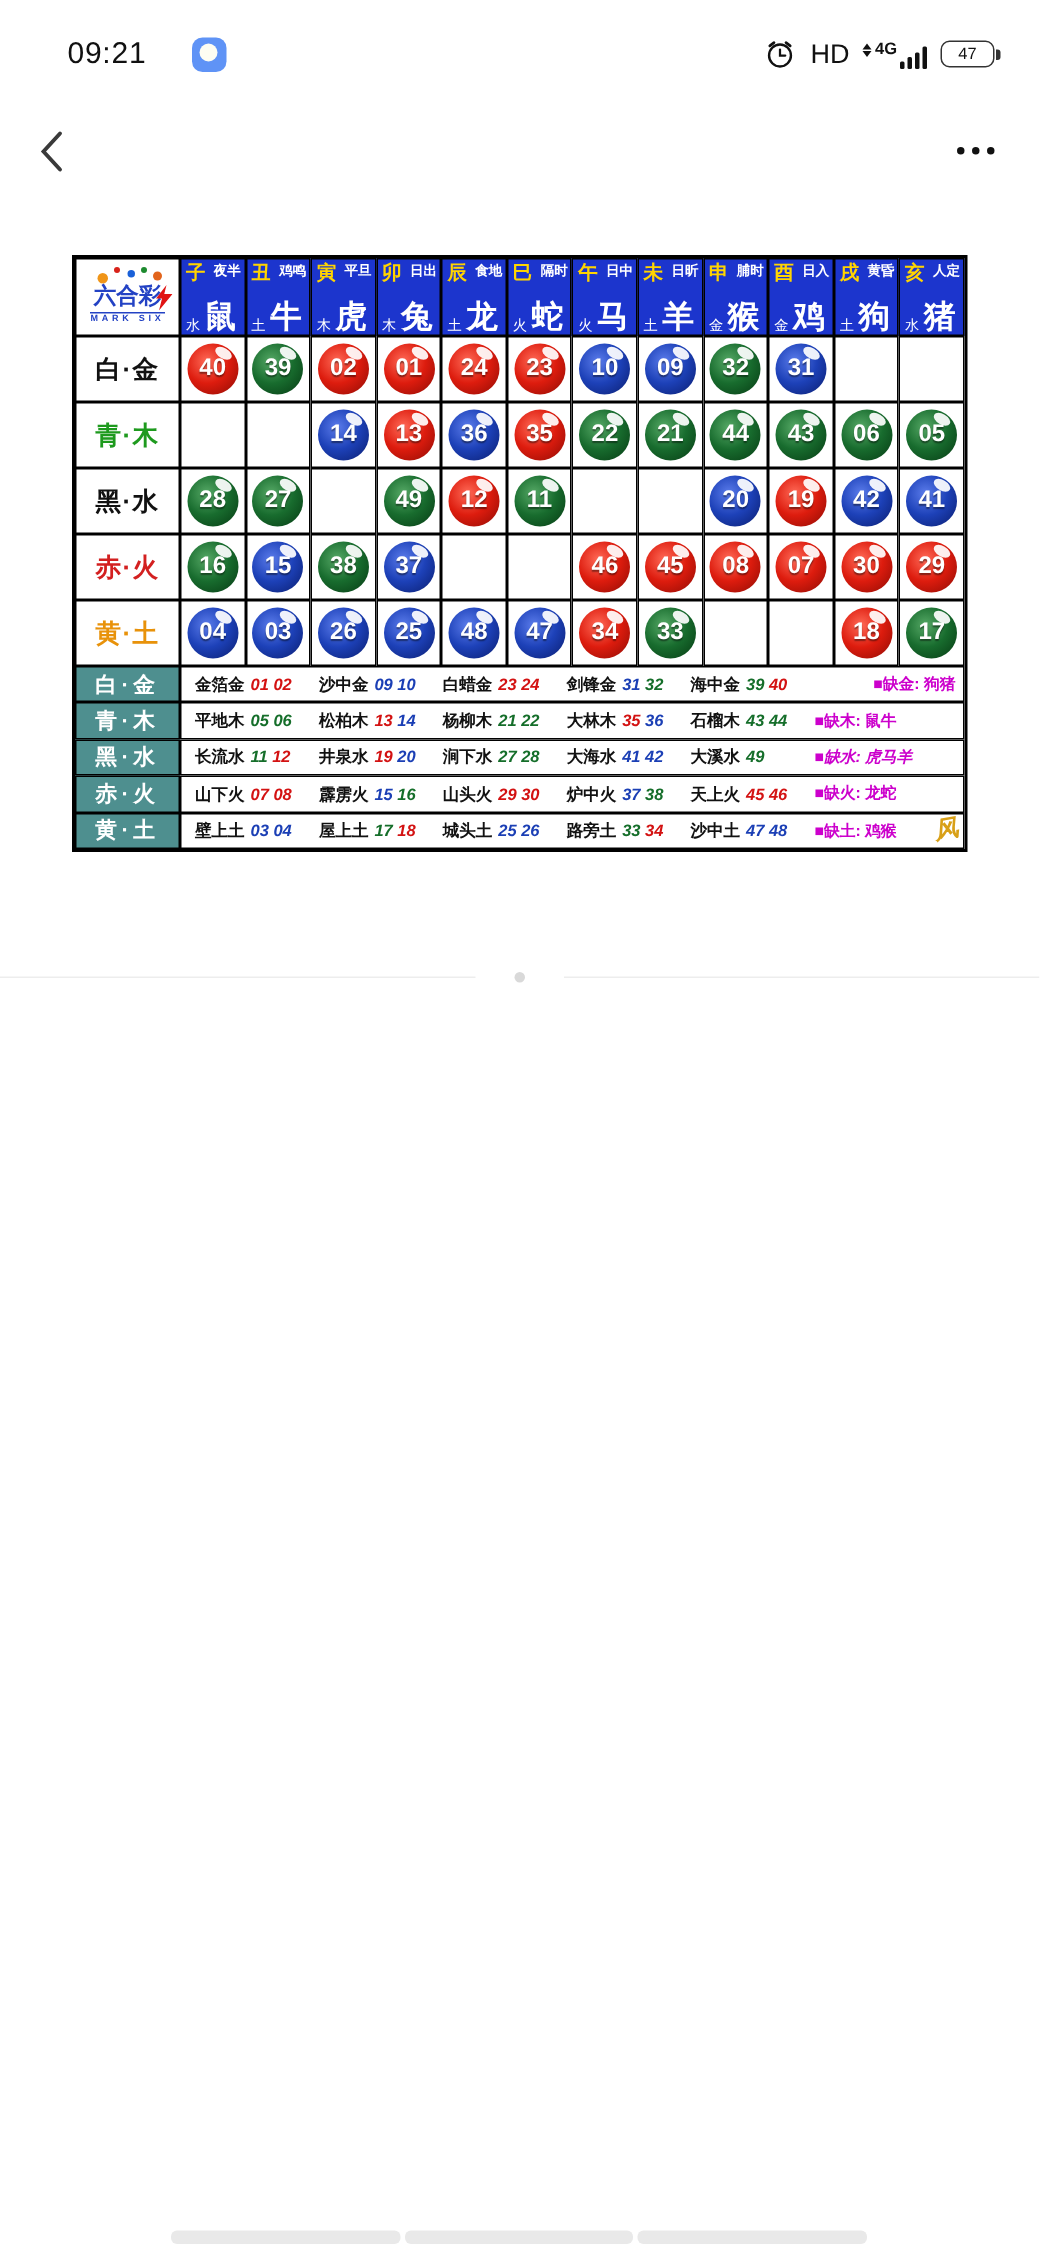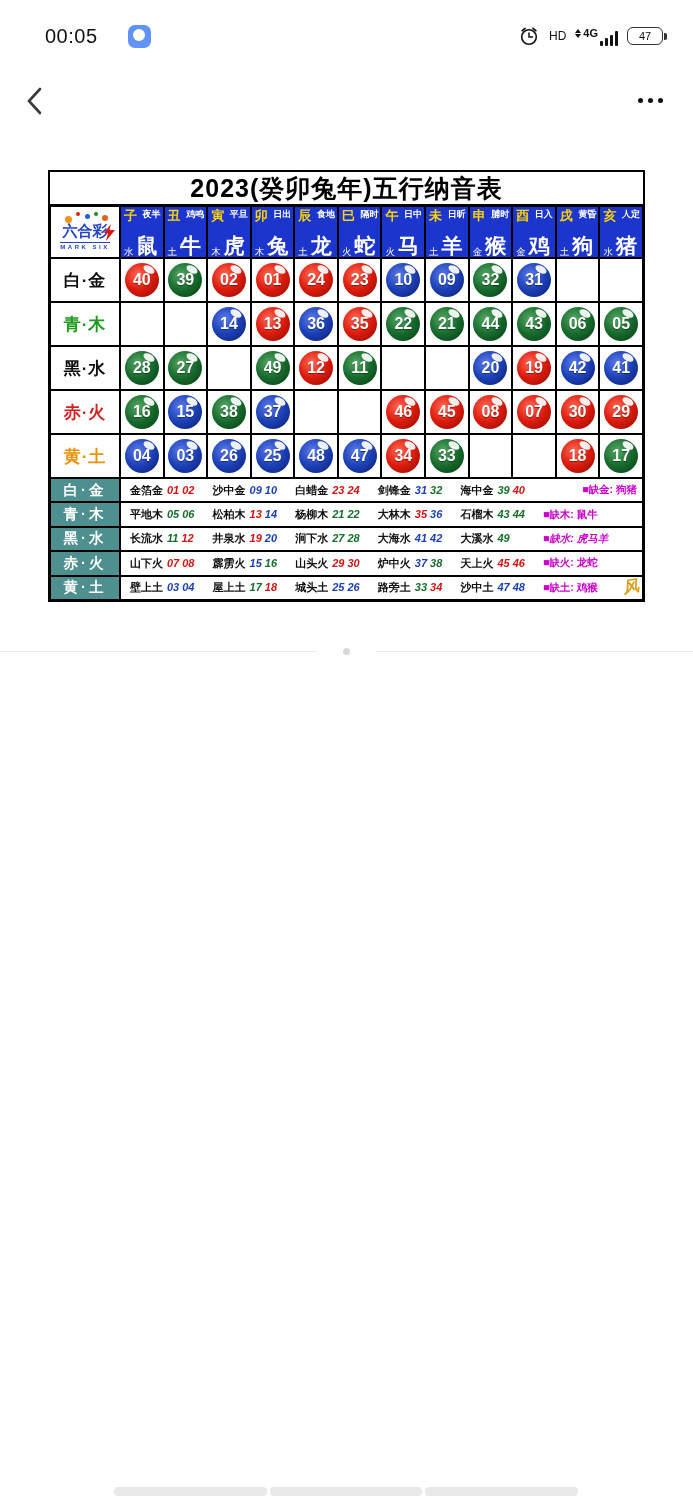--- a/index.html
+++ b/index.html
@@ -7,21 +7,21 @@
     font-family:"Liberation Sans","DejaVu Sans",sans-serif; position:relative; overflow:hidden; }
 
   
   .status-bar { position:absolute; top:20px; left:0; right:0; height:32px;
     display:flex; align-items:center; padding:0 30px 0 45px; }
   .sb-time { font-size:20px; color:#111; letter-spacing:.5px; }
   .sb-app { width:23px; height:23px; border-radius:7px; background:#5f93f6; margin-left:30px; position:relative; }
   .sb-app::after { content:""; position:absolute; top:4px; left:5px; width:12px; height:12px;
     border-radius:50%; background:#fdfdf2; }
   .sb-right { margin-left:auto; display:flex; align-items:center; gap:9px; }
-  .sb-hd { font-size:12px; color:#111; font-weight:500; }
+  .sb-hd { font-size:18px; color:#111; font-weight:500; }
   .sb-net { display:flex; align-items:flex-end; gap:2px; }
   .updown { display:flex; flex-direction:column; gap:1px; margin-bottom:8px; }
   .updown i { display:block; width:0; height:0; border-left:3px solid transparent; border-right:3px solid transparent; }
   .updown .up { border-bottom:4px solid #111; }
   .updown .dn { border-top:4px solid #111; }
   .g4 { font-size:11px; font-weight:bold; color:#111; margin-bottom:7px; }
   .bars { display:flex; align-items:flex-end; gap:2px; height:16px; }
   .bars i { display:block; width:3px; background:#111; border-radius:1px; }
   .battery { width:36px; height:18px; border:1.7px solid #333; border-radius:6px;
     display:flex; align-items:center; justify-content:center; position:relative; }
@@ -103,21 +103,21 @@
     justify-content:center; }
   .divider .ln { flex:1; height:1.5px; background:#ededed; }
   .divider .dot { width:7px; height:7px; border-radius:50%; background:#d9d9d9; margin:0 26px; }
   .foot-bars { position:absolute; left:114px; top:1487px; width:464px; height:9px; display:flex; gap:3px; }
   .foot-bars i { flex:1; background:#e9e9e9; border-radius:4px; cursor:pointer; }
 </style>
 </head>
 <body>
 
 <div class="status-bar">
-  <span class="sb-time">00:05</span>
+  <span class="sb-time">09:21</span>
   <span class="sb-app"></span>
   <div class="sb-right">
     <svg width="22" height="22" viewBox="0 0 22 22">
       <circle cx="11" cy="12" r="7.3" fill="none" stroke="#111" stroke-width="1.6"></circle>
       <path d="M11 8 v4 h3.5" fill="none" stroke="#111" stroke-width="1.5" stroke-linecap="round"></path>
       <path d="M4.2 5.6 L7 3.4 M17.8 5.6 L15 3.4" stroke="#111" stroke-width="1.8" stroke-linecap="round"></path>
     </svg>
     <span class="sb-hd">HD</span>
     <span class="sb-net">
       <span class="updown">
@@ -145,21 +145,20 @@
     </svg>
   </div>
   <div class="more-btn">
       <i></i>
       <i></i>
       <i></i>
     </div>
 </div>
 
 <div class="lot-table">
-  <div class="t-title">2023(癸卯兔年)五行纳音表</div>
 
   <div class="grid13 zhead">
     <div class="cell logo-cell">
       <span class="logo-dots">
         <i style="left:0;top:4px;width:7px;height:7px;background:#f09518"></i>
         <i style="left:11px;top:0;width:4px;height:4px;background:#d8231a"></i>
         <i style="left:20px;top:2px;width:5px;height:5px;background:#1a60d8"></i>
         <i style="left:29px;top:0;width:4px;height:4px;background:#1d8a2e"></i>
         <i style="left:37px;top:3px;width:6px;height:6px;background:#e2641c"></i>
       </span>

